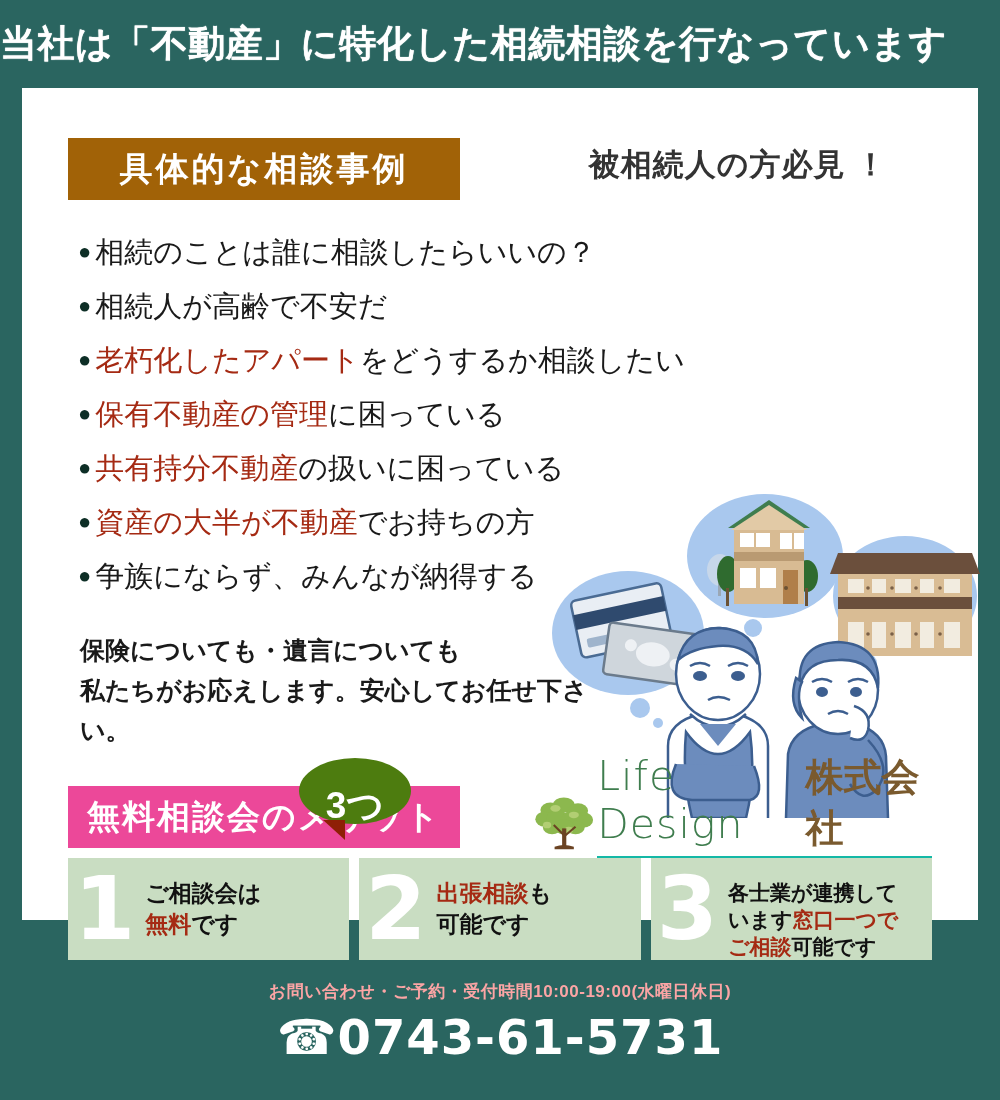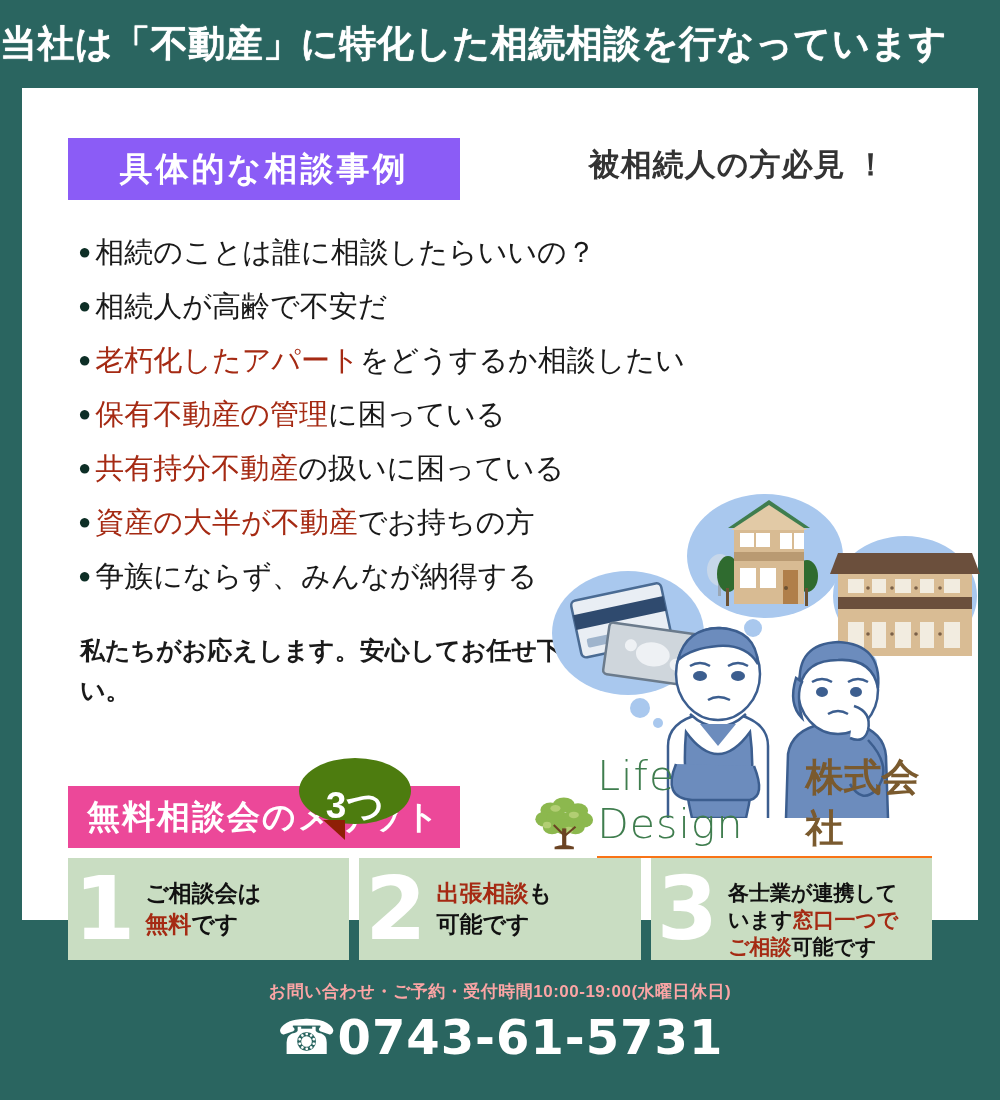--- a/index.html
+++ b/index.html
@@ -28,21 +28,21 @@
     position:absolute;left:22px;top:88px;width:956px;height:832px;
     background:#ffffff;
   }
 
   
   .sec-head{
     position:absolute;left:46px;top:50px;width:880px;height:62px;
   }
   .sec-badge{
     position:absolute;left:0;top:0;width:392px;height:62px;
-    background:#8b5cf6;display:flex;align-items:center;justify-content:center;text-align:right;
+    background:#a16207;display:flex;align-items:center;justify-content:center;text-align:right;
   }
   .sec-badge span{
     color:#ffffff;font-size:33px;font-weight:bold;letter-spacing:3px;
   }
   .sec-right{
     position:absolute;left:460px;top:6px;width:420px;
     text-align:center;color:#333333;font-size:31px;font-weight:bold;
     letter-spacing:1px;
   }
 
@@ -98,21 +98,21 @@
     border-bottom:20px solid transparent;
   }
 
   
   .logo{
     position:absolute;left:510px;top:690px;width:400px;height:80px;
     display:flex;align-items:flex-end;
   }
   .logo-text{
     display:flex;align-items:baseline;
-    border-bottom:2px solid #f97316;padding-bottom:2px;
+    border-bottom:2px solid #14b8a6;padding-bottom:2px;
   }
   .logo-life{
     font-size:41px;color:#3f7d4e;font-family:"DejaVu Sans",sans-serif;
     letter-spacing:1px;font-weight:300;
   }
   .logo-kk{
     font-size:38px;color:#7a5a2e;font-weight:bold;margin-left:10px;
   }
 
   
@@ -195,20 +195,21 @@
       </div>
 
       <div class="bullet">
         <span class="dot">●</span>
         <span class="btext"><span class="hl"></span><span>争族にならず、みんなが納得する</span></span>
       </div>
 
     </div>
 
     <div class="note">
+      <div>保険についても・遺言についても</div>
       <div>私たちがお応えします。安心してお任せ下さい。</div>
     </div>
 
     <div class="illus">
       <svg width="430" height="340" viewBox="0 0 430 340">
 
         <g>
           <ellipse cx="78" cy="155" rx="76" ry="62" fill="#a9c8ee"></ellipse>
           <circle cx="90" cy="230" r="10" fill="#a9c8ee"></circle>
           <circle cx="108" cy="245" r="5" fill="#a9c8ee"></circle>

